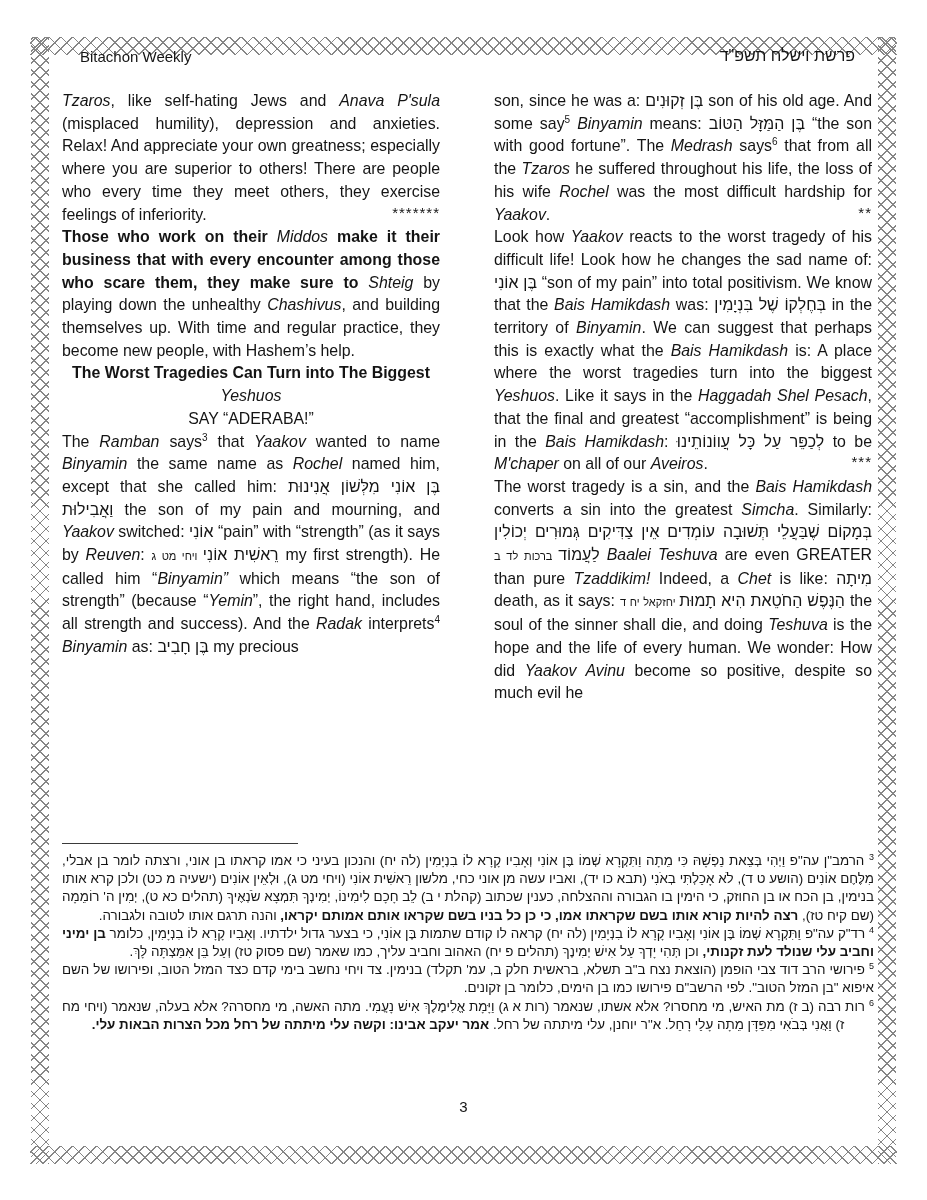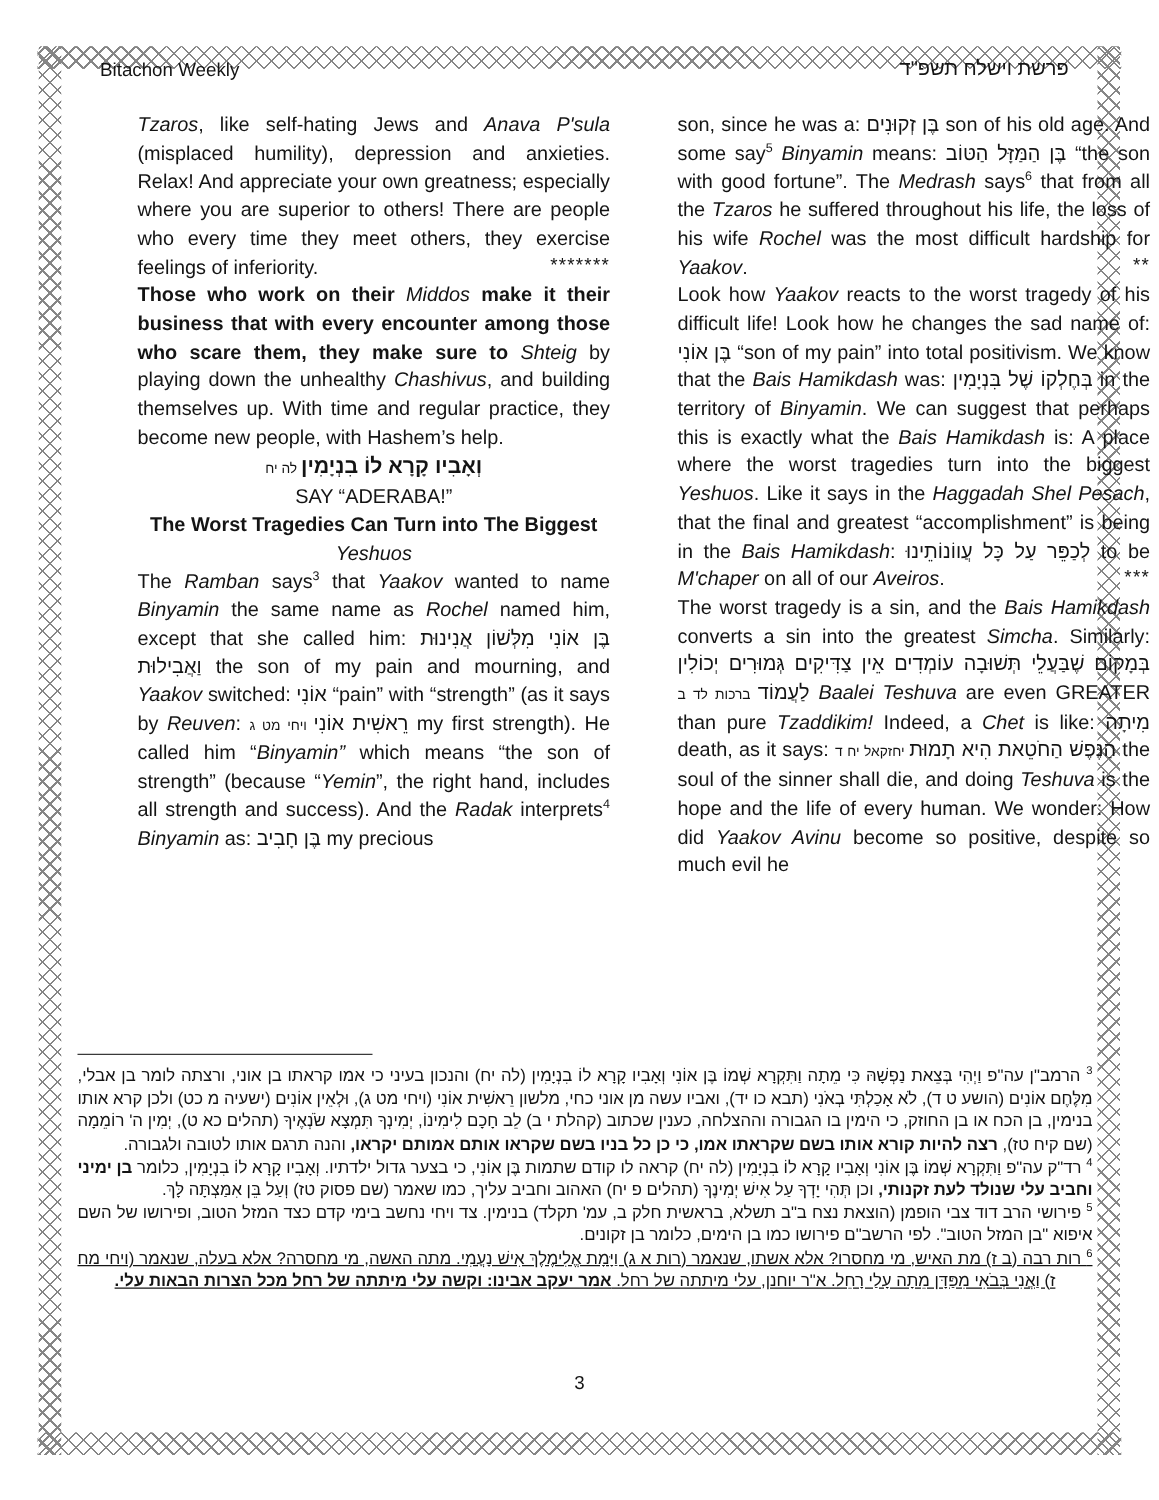--- a/index.html
+++ b/index.html
@@ -25,21 +25,21 @@
 
   .header {
     position:absolute; top:47px; left:80px; right:72px;
     display:flex; justify-content:space-between; align-items:flex-end;
     font-size:15px;
   }
   .header .heb { font-size:16px; }
 
   .columns {
     position:absolute; top:90px; left:62px; width:810px;
-    display:flex; gap:54px;margin-left:48px;
+    display:flex; gap:54px;
   }
   .col { width:378px; font-size:15.9px; line-height:22.7px; }
   .col p { text-align:justify; position:relative; }
 
   .center   { text-align:center !important; }
   .heb-head { font-size:17px; }
 
   .seg-plain {}
   .seg-i  { font-style:italic; }
   .seg-b  { font-weight:bold; }
@@ -58,21 +58,21 @@
   }
   .fn-sep {
     width:236px; height:0; border-top:1.4px solid #3a3a3a; margin-bottom:8px;
   }
   .footnotes p {
     direction:rtl; unicode-bidi:embed;
     font-size:13.4px; line-height:18.2px; text-align:justify;
     position:relative;
   }
   .footnotes .seg-sup { font-size:9px; }
-  .fn-last-center { text-align-last:center;text-decoration:underline; }
+  .fn-last-center { text-align-last:center; }
 
   .page-num {
     position:absolute; top:1098px; left:0; right:0;
     text-align:center; font-size:15px;
   }
 </style>
 </head>
 <body>
 
 <div>
@@ -84,23 +84,22 @@
 
   <div class="header">
     <span>Bitachon Weekly</span>
     <span class="heb" dir="rtl">פרשת וישלח תשפ"ד</span>
   </div>
 
   <div class="columns">
     <div class="col">
       <p><span class="seg-i">Tzaros</span><span class="seg-plain">, like self-hating Jews and </span><span class="seg-i">Anava P'sula</span><span class="seg-plain"> (misplaced humility), depression and anxieties. Relax! And appreciate your own greatness; especially where you are superior to others! There are people who every time they meet others, they exercise feelings of inferiority.</span><span class="seg-stars">*******</span></p>
       <p><span class="seg-b">Those who work on their </span><span class="seg-bi">Middos</span><span class="seg-b"> make it their business that with every encounter among those who scare them, they make sure to </span><span class="seg-bi">Shteig</span><span class="seg-plain"> by playing down the unhealthy </span><span class="seg-i">Chashivus</span><span class="seg-plain">, and building themselves up. With time and regular practice, they become new people, with Hashem’s help.</span></p>
-      <p class="center heb-head" dir="rtl"><span class="seg-heb">וְאָבִיו קָרָא לוֹ בִנְיָמִין</span><span class="seg-hesm"> לה יח</span></p>
+      <p class="center"><span class="seg-b">The Worst Tragedies Can Turn into The Biggest </span><span class="seg-bi">Yeshuos</span></p>
       <p class="center">SAY “ADERABA!”</p>
-      <p class="center"><span class="seg-b">The Worst Tragedies Can Turn into The Biggest </span><span class="seg-bi">Yeshuos</span></p>
       <p><span class="seg-plain">The </span><span class="seg-i">Ramban</span><span class="seg-plain"> says</span><span class="seg-sup">3</span><span class="seg-plain"> that </span><span class="seg-i">Yaakov</span><span class="seg-plain"> wanted to name </span><span class="seg-i">Binyamin</span><span class="seg-plain"> the same name as </span><span class="seg-i">Rochel</span><span class="seg-plain"> named him, except that she called him: </span><span class="seg-he">בֶּן אוֹנִי מִלְּשׁוֹן אֲנִינוּת וַאֲבִילוּת</span><span class="seg-plain"> the son of my pain and mourning, and </span><span class="seg-i">Yaakov</span><span class="seg-plain"> switched: </span><span class="seg-he">אוֹנִי</span><span class="seg-plain"> “pain” with “strength” (as it says by </span><span class="seg-i">Reuven</span><span class="seg-plain">: </span><span class="seg-he">רֵאשִׁית אוֹנִי</span><span class="seg-hesm"> ויחי מט ג</span><span class="seg-plain"> my first strength). He called him “</span><span class="seg-i">Binyamin”</span><span class="seg-plain"> which means “the son of strength” (because “</span><span class="seg-i">Yemin</span><span class="seg-plain">”, the right hand, includes all strength and success). And the </span><span class="seg-i">Radak</span><span class="seg-plain"> interprets</span><span class="seg-sup">4</span><span class="seg-plain"> </span><span class="seg-i">Binyamin</span><span class="seg-plain"> as: </span><span class="seg-he">בֶּן חָבִיב</span><span class="seg-plain"> my precious</span></p>
     </div>
     <div class="col">
       <p><span class="seg-plain">son, since he was a: </span><span class="seg-he">בֶּן זְקוּנִים</span><span class="seg-plain"> son of his old age. And some say</span><span class="seg-sup">5</span><span class="seg-plain"> </span><span class="seg-i">Binyamin</span><span class="seg-plain"> means: </span><span class="seg-he">בֶּן הַמַּזָּל הַטּוֹב</span><span class="seg-plain"> “the son with good fortune”. The </span><span class="seg-i">Medrash</span><span class="seg-plain"> says</span><span class="seg-sup">6</span><span class="seg-plain"> that from all the </span><span class="seg-i">Tzaros</span><span class="seg-plain"> he suffered throughout his life, the loss of his wife </span><span class="seg-i">Rochel</span><span class="seg-plain"> was the most difficult hardship for </span><span class="seg-i">Yaakov</span><span class="seg-plain">.</span><span class="seg-stars">**</span></p>
       <p><span class="seg-plain">Look how </span><span class="seg-i">Yaakov</span><span class="seg-plain"> reacts to the worst tragedy of his difficult life! Look how he changes the sad name of: </span><span class="seg-he">בֶּן אוֹנִי</span><span class="seg-plain"> “son of my pain” into total positivism. We know that the </span><span class="seg-i">Bais Hamikdash</span><span class="seg-plain"> was: </span><span class="seg-he">בְּחֶלְקוֹ שֶׁל בִּנְיָמִין</span><span class="seg-plain"> in the territory of </span><span class="seg-i">Binyamin</span><span class="seg-plain">. We can suggest that perhaps this is exactly what the </span><span class="seg-i">Bais Hamikdash</span><span class="seg-plain"> is: A place where the worst tragedies turn into the biggest </span><span class="seg-i">Yeshuos</span><span class="seg-plain">. Like it says in the </span><span class="seg-i">Haggadah Shel Pesach</span><span class="seg-plain">, that the final and greatest “accomplishment” is being in the </span><span class="seg-i">Bais Hamikdash</span><span class="seg-plain">: </span><span class="seg-he">לְכַפֵּר עַל כָּל עֲווֹנוֹתֵינוּ</span><span class="seg-plain"> to be </span><span class="seg-i">M'chaper</span><span class="seg-plain"> on all of our </span><span class="seg-i">Aveiros</span><span class="seg-plain">.</span><span class="seg-stars">***</span></p>
       <p><span class="seg-plain">The worst tragedy is a sin, and the </span><span class="seg-i">Bais Hamikdash</span><span class="seg-plain"> converts a sin into the greatest </span><span class="seg-i">Simcha</span><span class="seg-plain">. Similarly: </span><span class="seg-he">בְּמָקוֹם שֶׁבַּעֲלֵי תְּשׁוּבָה עוֹמְדִים אֵין צַדִּיקִים גְּמוּרִים יְכוֹלִין לַעֲמוֹד</span><span class="seg-hesm"> ברכות לד ב</span><span class="seg-plain"> </span><span class="seg-i">Baalei Teshuva</span><span class="seg-plain"> are even GREATER than pure </span><span class="seg-i">Tzaddikim!</span><span class="seg-plain"> Indeed, a </span><span class="seg-i">Chet</span><span class="seg-plain"> is like: </span><span class="seg-he">מִיתָה</span><span class="seg-plain"> death, as it says: </span><span class="seg-he">הַנֶּפֶשׁ הַחֹטֵאת הִיא תָמוּת</span><span class="seg-hesm"> יחזקאל יח ד</span><span class="seg-plain"> the soul of the sinner shall die, and doing </span><span class="seg-i">Teshuva</span><span class="seg-plain"> is the hope and the life of every human. We wonder: How did </span><span class="seg-i">Yaakov Avinu</span><span class="seg-plain"> become so positive, despite so much evil he</span></p>
     </div>
   </div>
 
   <div class="footnotes">

